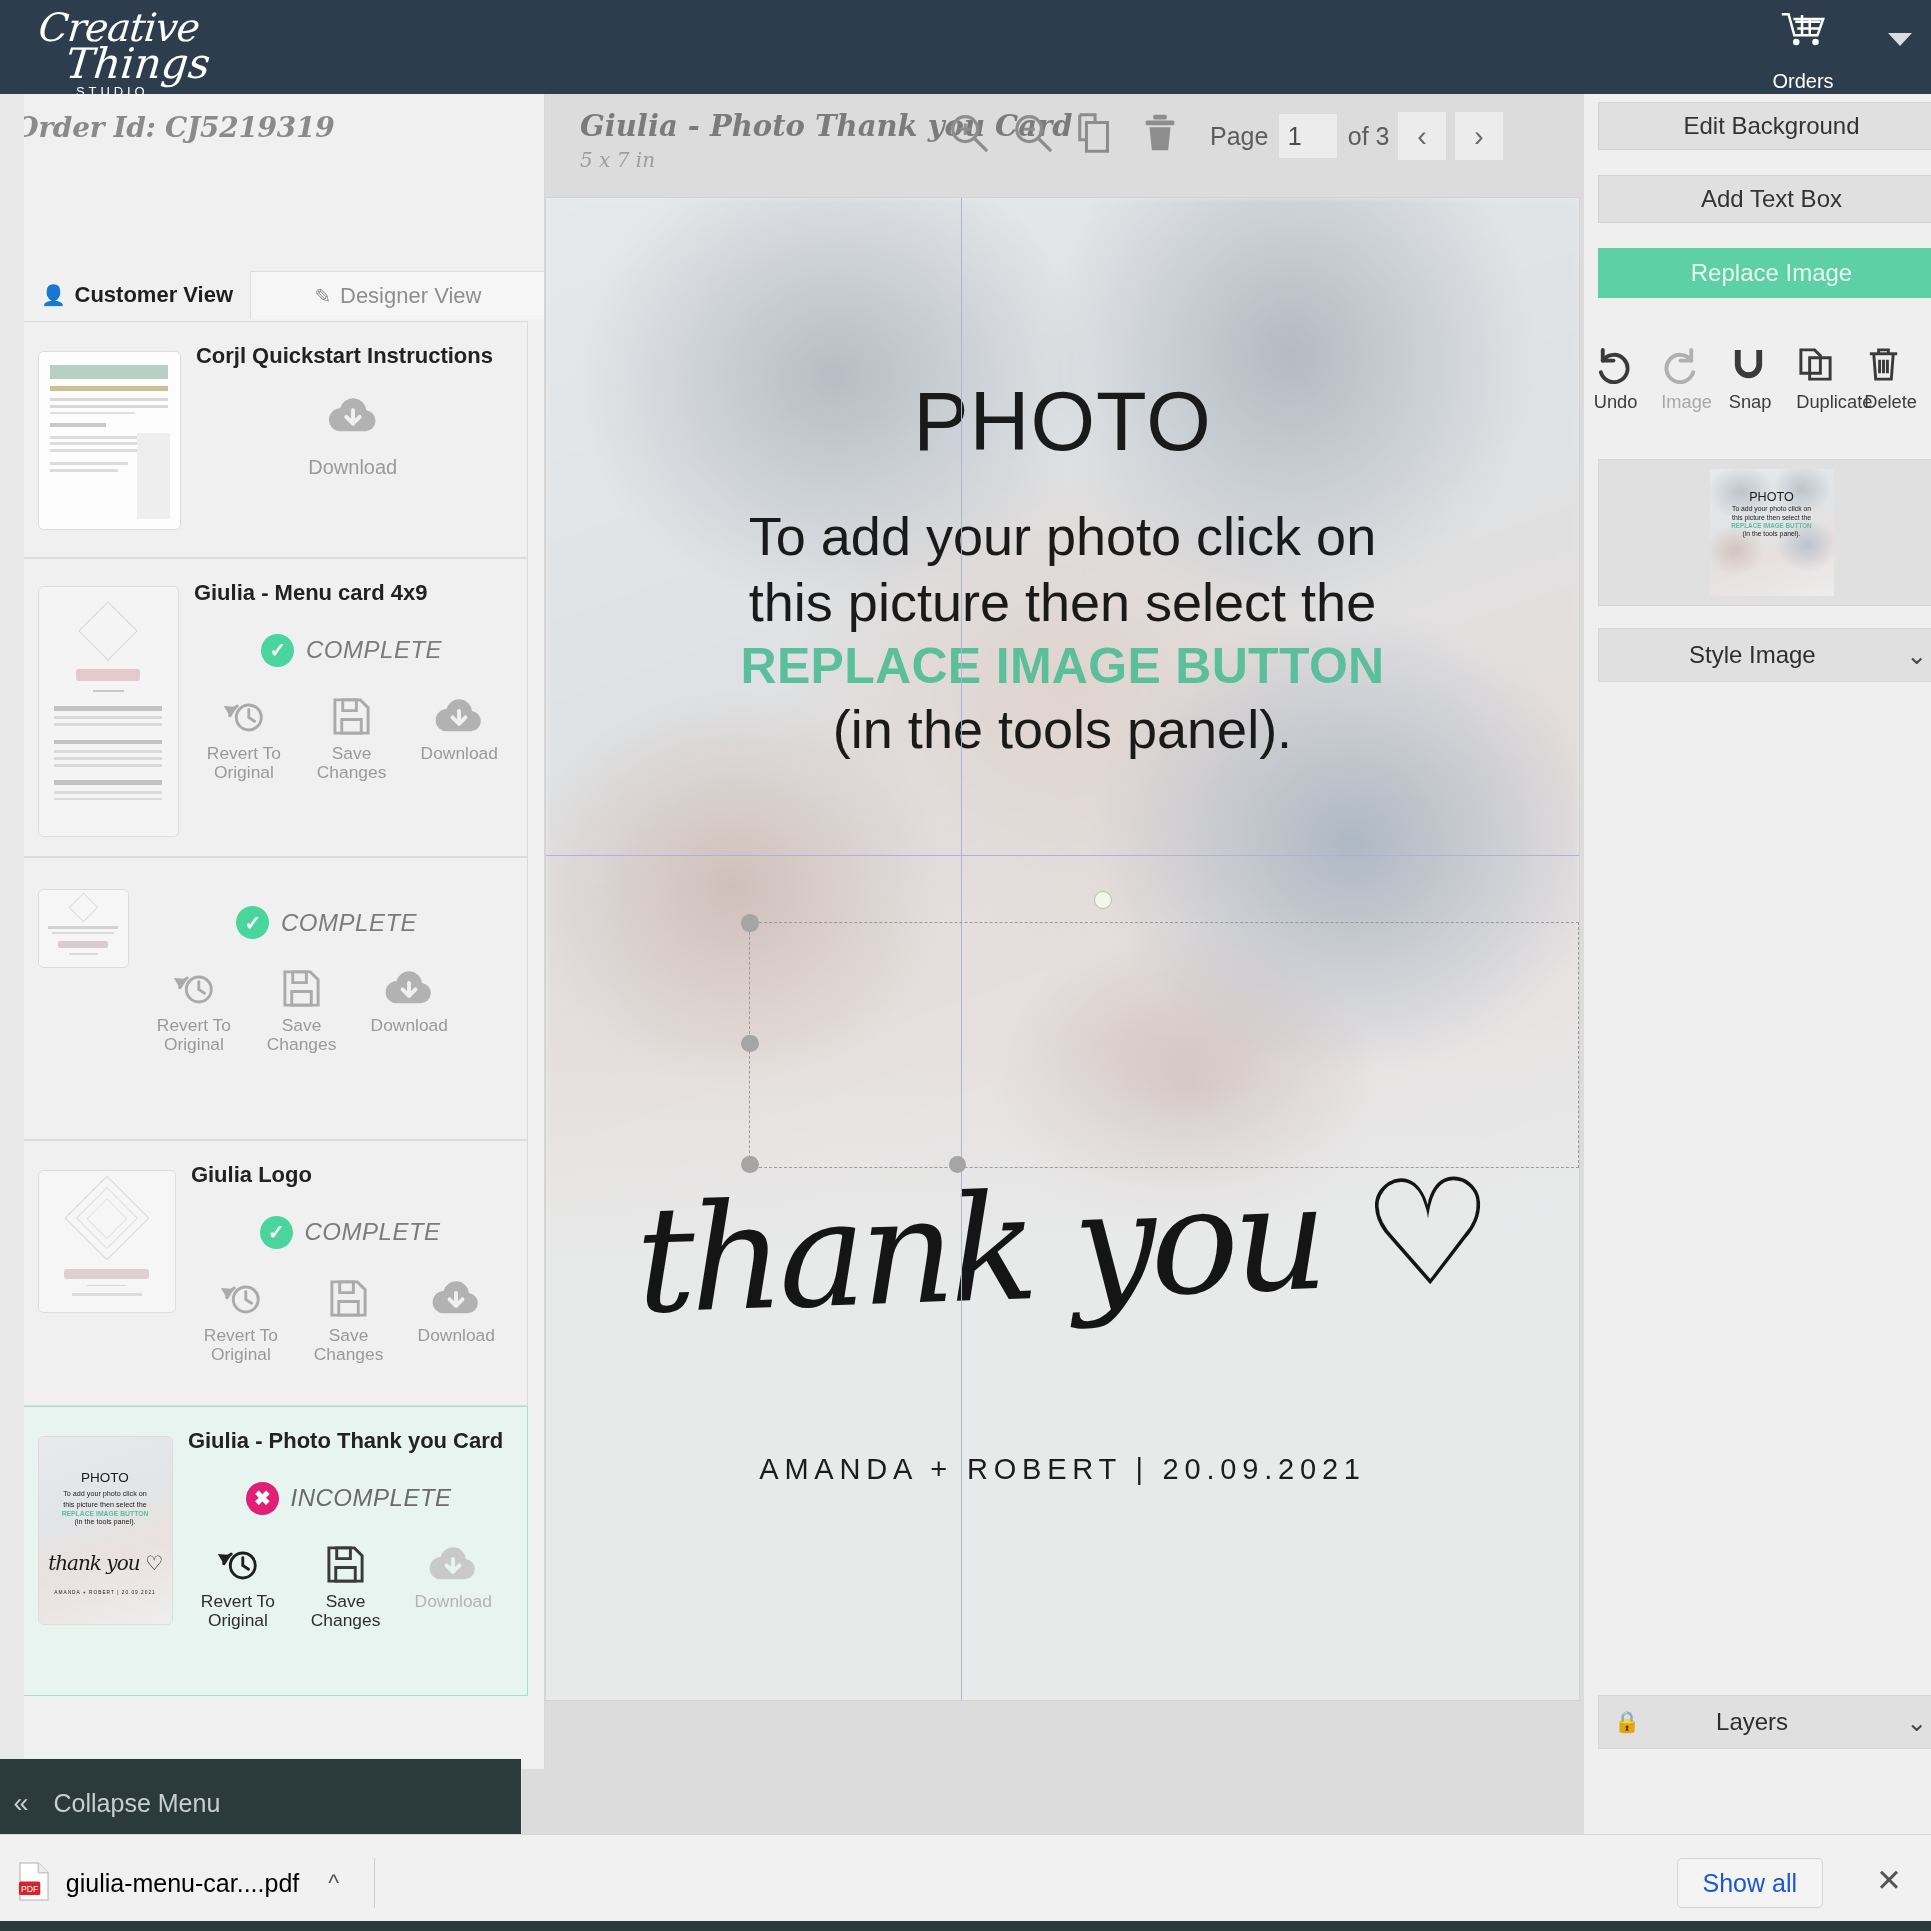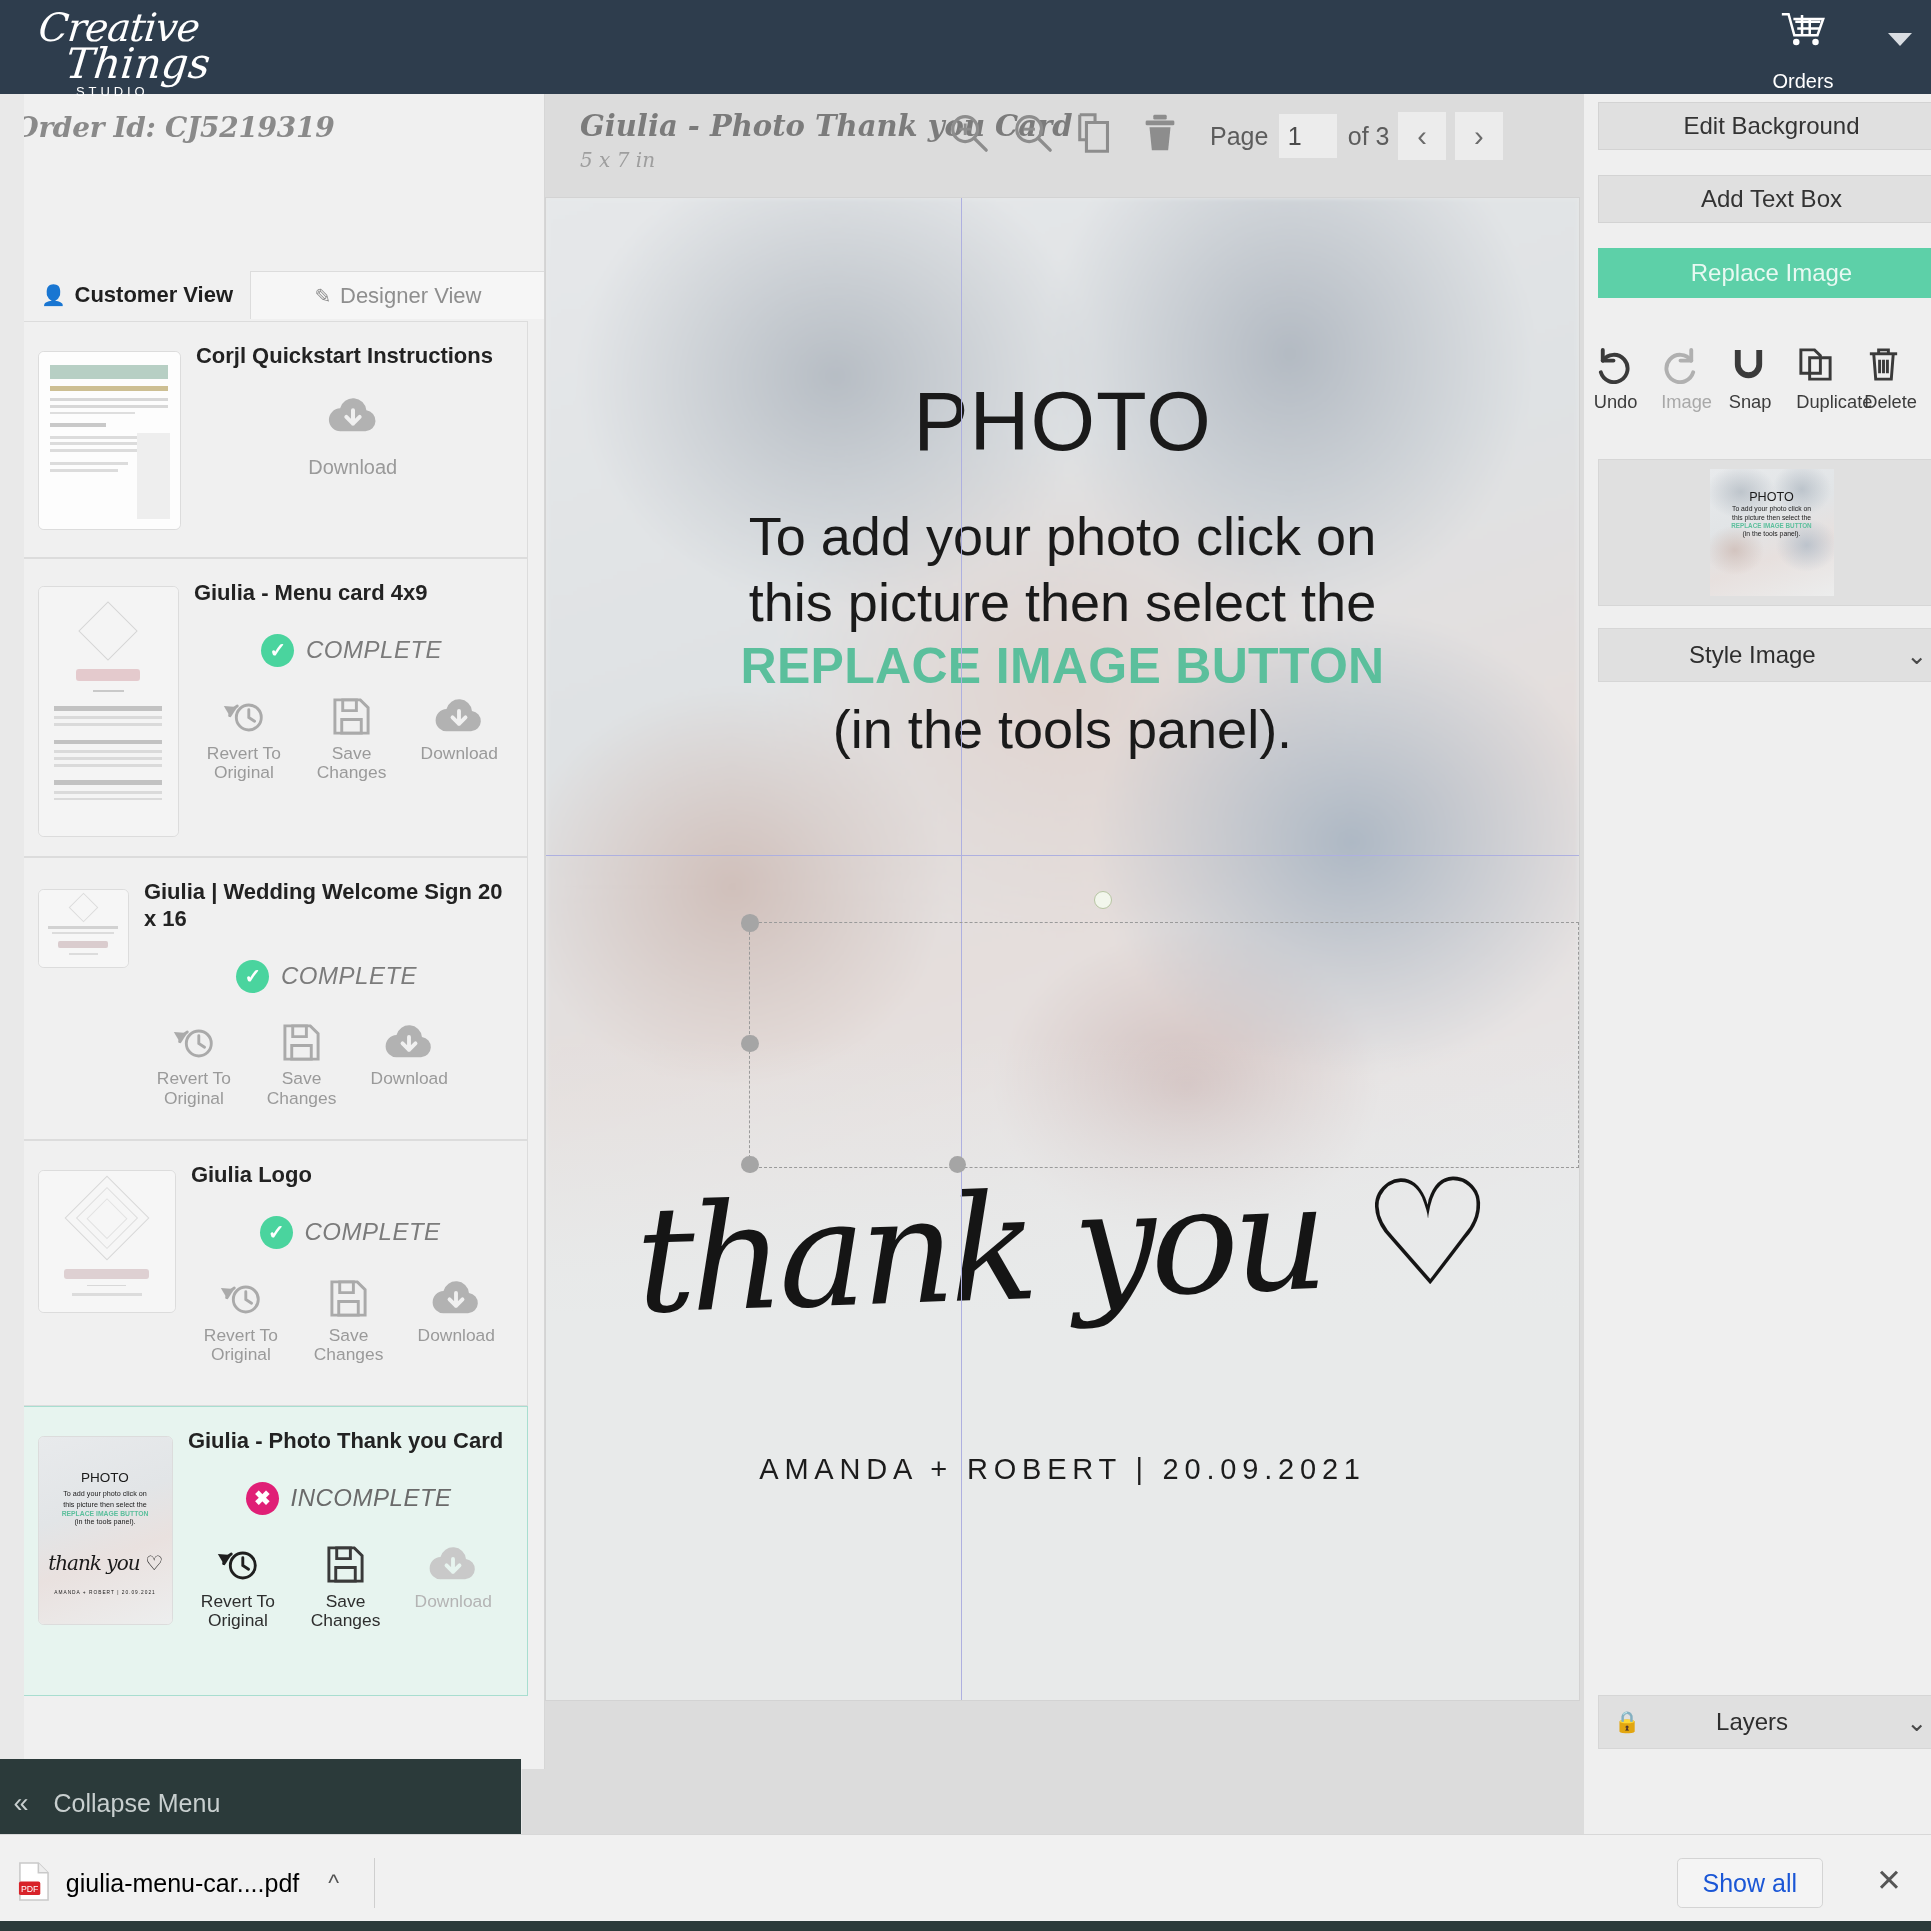--- a/index.html
+++ b/index.html
@@ -437,21 +437,20 @@
       <div class="thumb" style="width:91px;height:79px;margin-top:9.7px;">
         <div class="thumb-inner" style="background:#f6f6f6;">
           <div style="margin:7.7px auto 0;width:21px;height:21px;border:1px solid #dcdcdc;transform:rotate(45deg);"></div>
           <div style="margin:7.7px 9.7px 0;height:2.9px;background:#d2d2d2;"></div>
           <div style="margin:2.9px 13.5px 0;height:1.9px;background:#dcdcdc;"></div>
           <div style="margin:6.8px auto 0;width:50px;height:7.7px;background:#d3c2c4;opacity:.8;border-radius:1.9px;"></div>
           <div style="margin:4.8px auto 0;width:29px;height:1.9px;background:#dcdcdc;"></div>
         </div>
       </div>
       <div class="card-body">
-        <div class="card-title">Giulia | Wedding Welcome Sign 20 x 16</div>
         <div class="status-row">
           <span class="status-badge-ic status-complete">✓</span>
           <span class="status-txt">COMPLETE</span>
         </div>
         <div class="actions">
           <div class="action">
             <span class="ic">
               <svg width="48" height="41" viewBox="0 0 50 42" fill="none" stroke="#aaaaaa" stroke-width="3">
                 <circle cx="30" cy="22" r="13"></circle>
                   <path d="M30 14v8l6 4" stroke-linecap="round"></path>

